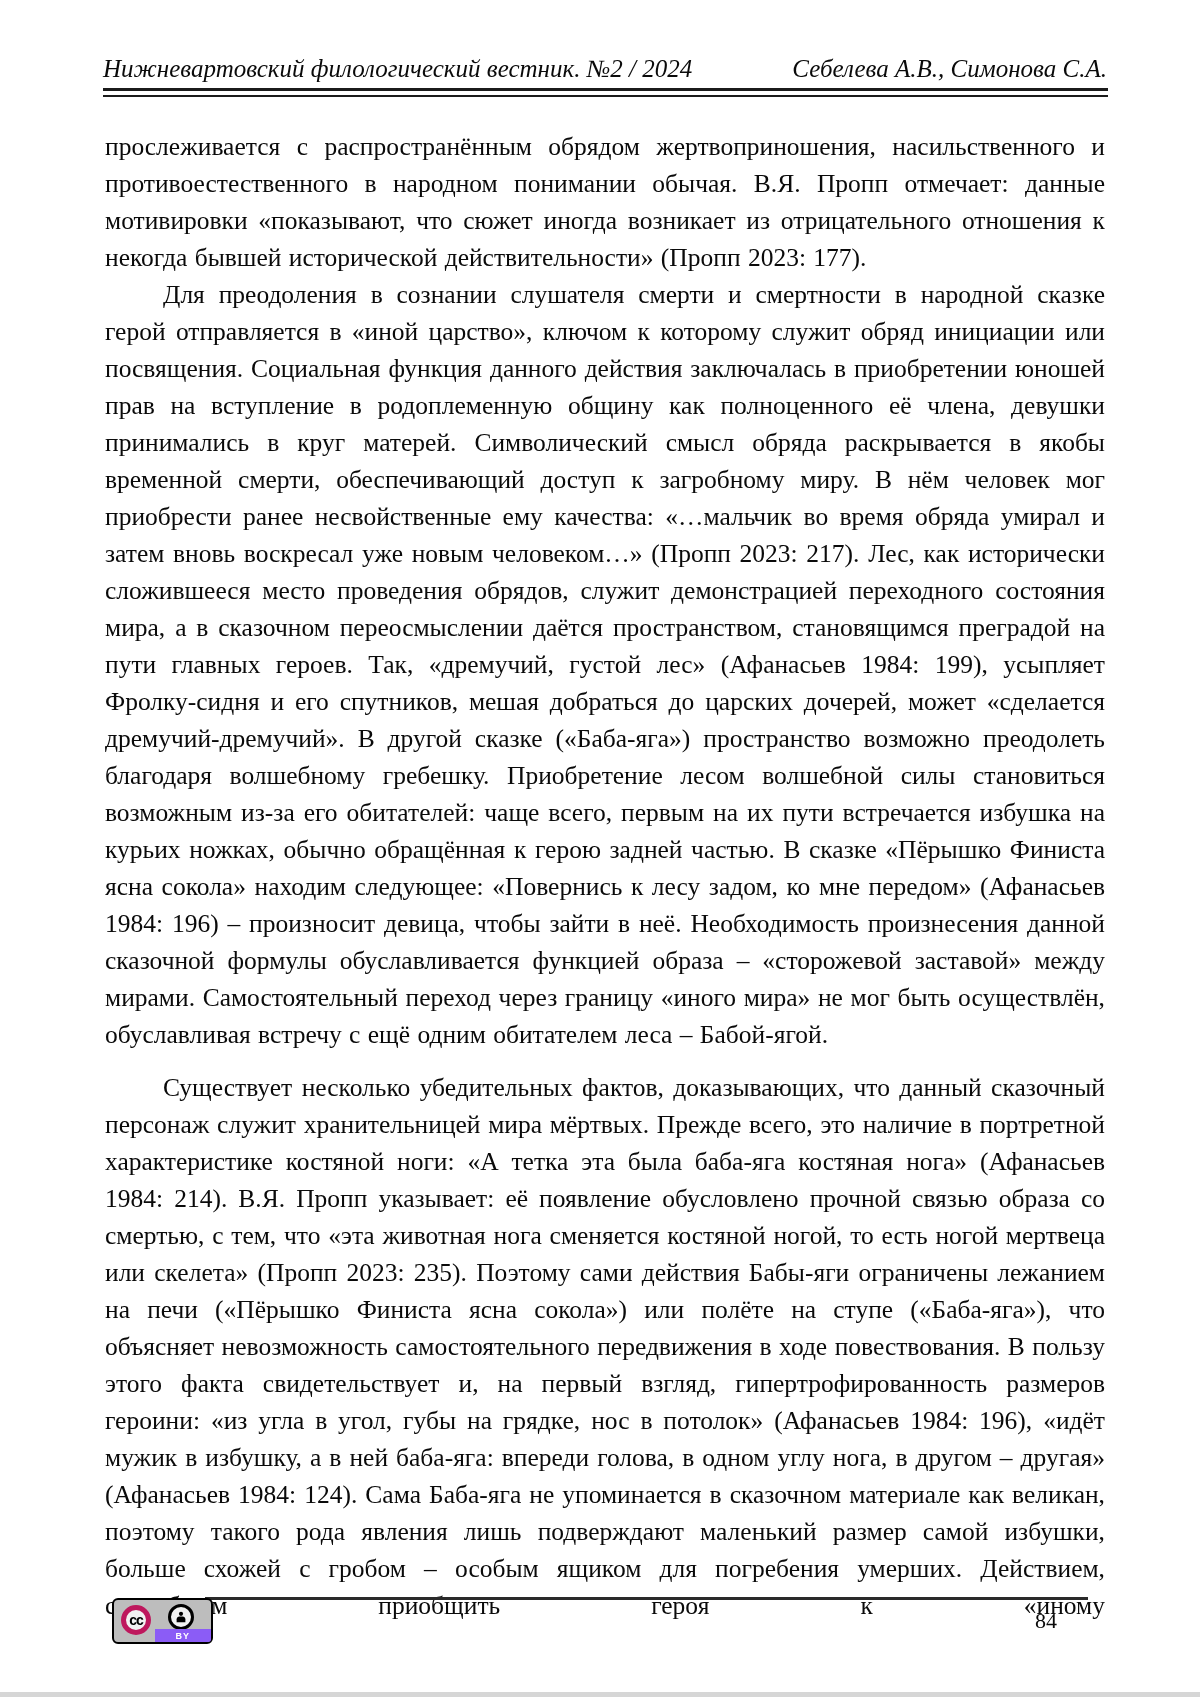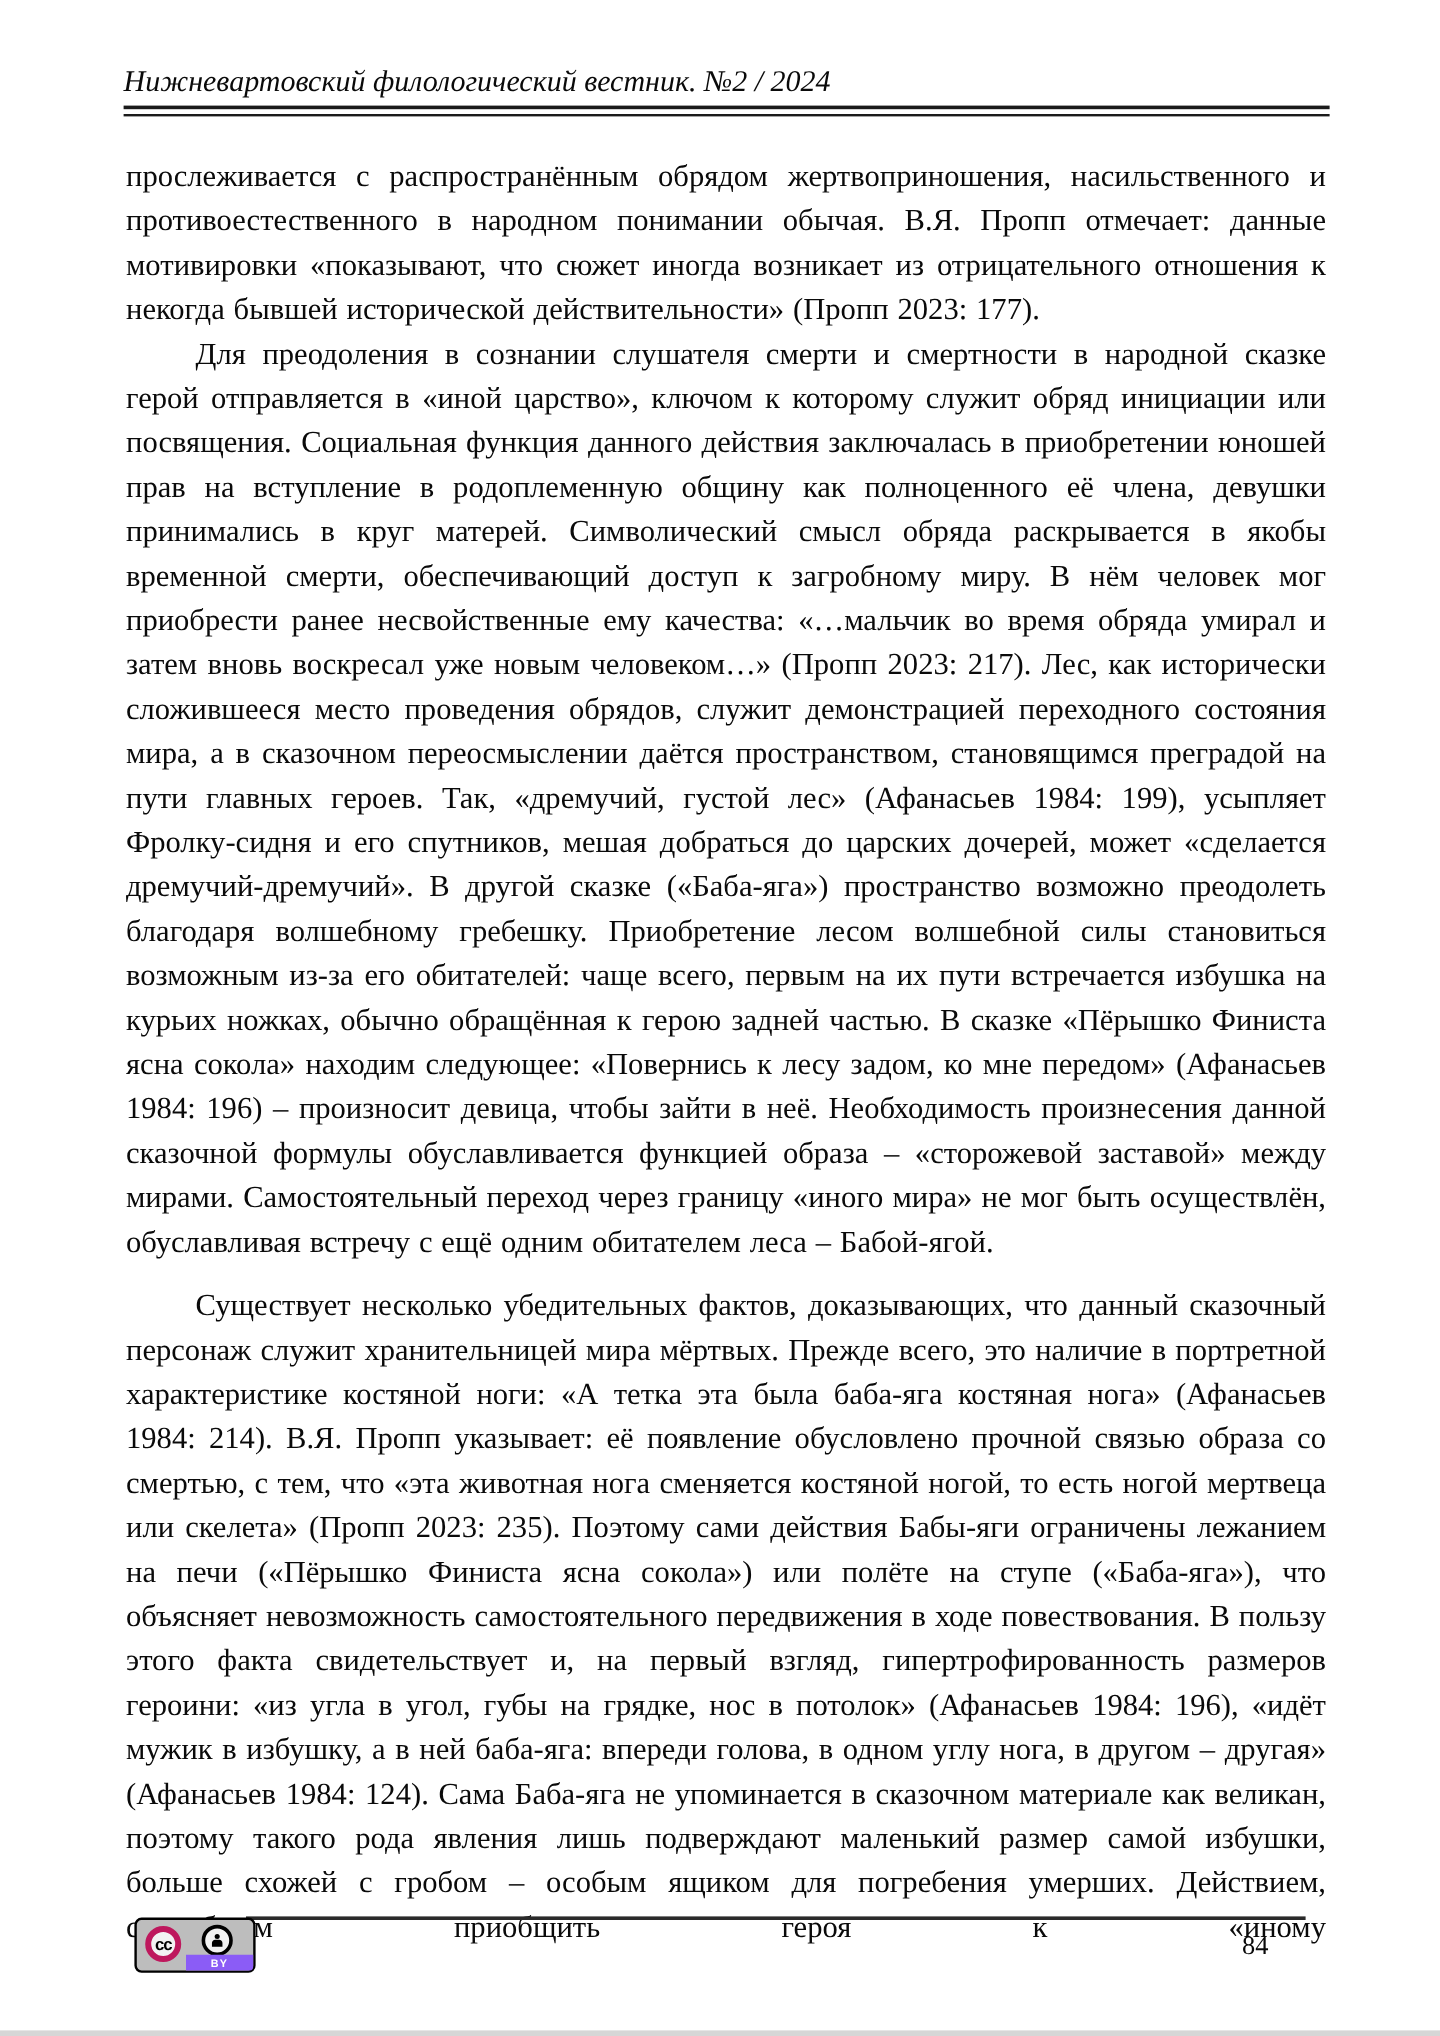--- a/index.html
+++ b/index.html
@@ -141,20 +141,21 @@
     background: #d6d6d6;
   }
 </style>
 </head>
 <body>
 
 <div class="page">
 
   <div class="running-header">
     <span>Нижневартовский филологический вестник. №2 / 2024</span>
+    <span>Себелева А.В., Симонова С.А.</span>
   </div>
 
   <div class="header-rule"></div>
 
   <div class="body-text">
     <p class="no-indent">прослеживается с распространённым обрядом жертвоприношения, насильственного и противоестественного в народном понимании обычая. В.Я. Пропп отмечает: данные мотивировки «показывают, что сюжет иногда возникает из отрицательного отношения к некогда бывшей исторической действительности» (Пропп 2023: 177).</p>
     <p>Для преодоления в сознании слушателя смерти и смертности в народной сказке герой отправляется в «иной царство», ключом к которому служит обряд инициации или посвящения. Социальная функция данного действия заключалась в приобретении юношей прав на вступление в родоплеменную общину как полноценного её члена, девушки принимались в круг матерей. Символический смысл обряда раскрывается в якобы временной смерти, обеспечивающий доступ к загробному миру. В нём человек мог приобрести ранее несвойственные ему качества: «…мальчик во время обряда умирал и затем вновь воскресал уже новым человеком…» (Пропп 2023: 217). Лес, как исторически сложившееся место проведения обрядов, служит демонстрацией переходного состояния мира, а в сказочном переосмыслении даётся пространством, становящимся преградой на пути главных героев. Так, «дремучий, густой лес» (Афанасьев 1984: 199), усыпляет Фролку-сидня и его спутников, мешая добраться до царских дочерей, может «сделается дремучий-дремучий». В другой сказке («Баба-яга») пространство возможно преодолеть благодаря волшебному гребешку. Приобретение лесом волшебной силы становиться возможным из-за его обитателей: чаще всего, первым на их пути встречается избушка на курьих ножках, обычно обращённая к герою задней частью. В сказке «Пёрышко Финиста ясна сокола» находим следующее: «Повернись к лесу задом, ко мне передом» (Афанасьев 1984: 196) – произносит девица, чтобы зайти в неё. Необходимость произнесения данной сказочной формулы обуславливается функцией образа – «сторожевой заставой» между мирами. Самостоятельный переход через границу «иного мира» не мог быть осуществлён, обуславливая встречу с ещё одним обитателем леса – Бабой-ягой.</p>
     <p class="justify-last">Существует несколько убедительных фактов, доказывающих, что данный сказочный персонаж служит хранительницей мира мёртвых. Прежде всего, это наличие в портретной характеристике костяной ноги: «А тетка эта была баба-яга костяная нога» (Афанасьев 1984: 214). В.Я. Пропп указывает: её появление обусловлено прочной связью образа со смертью, с тем, что «эта животная нога сменяется костяной ногой, то есть ногой мертвеца или скелета» (Пропп 2023: 235). Поэтому сами действия Бабы-яги ограничены лежанием на печи («Пёрышко Финиста ясна сокола») или полёте на ступе («Баба-яга»), что объясняет невозможность самостоятельного передвижения в ходе повествования. В пользу этого факта свидетельствует и, на первый взгляд, гипертрофированность размеров героини: «из угла в угол, губы на грядке, нос в потолок» (Афанасьев 1984: 196), «идёт мужик в избушку, а в ней баба-яга: впереди голова, в одном углу нога, в другом – другая» (Афанасьев 1984: 124). Сама Баба-яга не упоминается в сказочном материале как великан, поэтому такого рода явления лишь подверждают маленький размер самой избушки, больше схожей с гробом – особым ящиком для погребения умерших. Действием, способным приобщить героя к «иному</p>
   </div>
 

